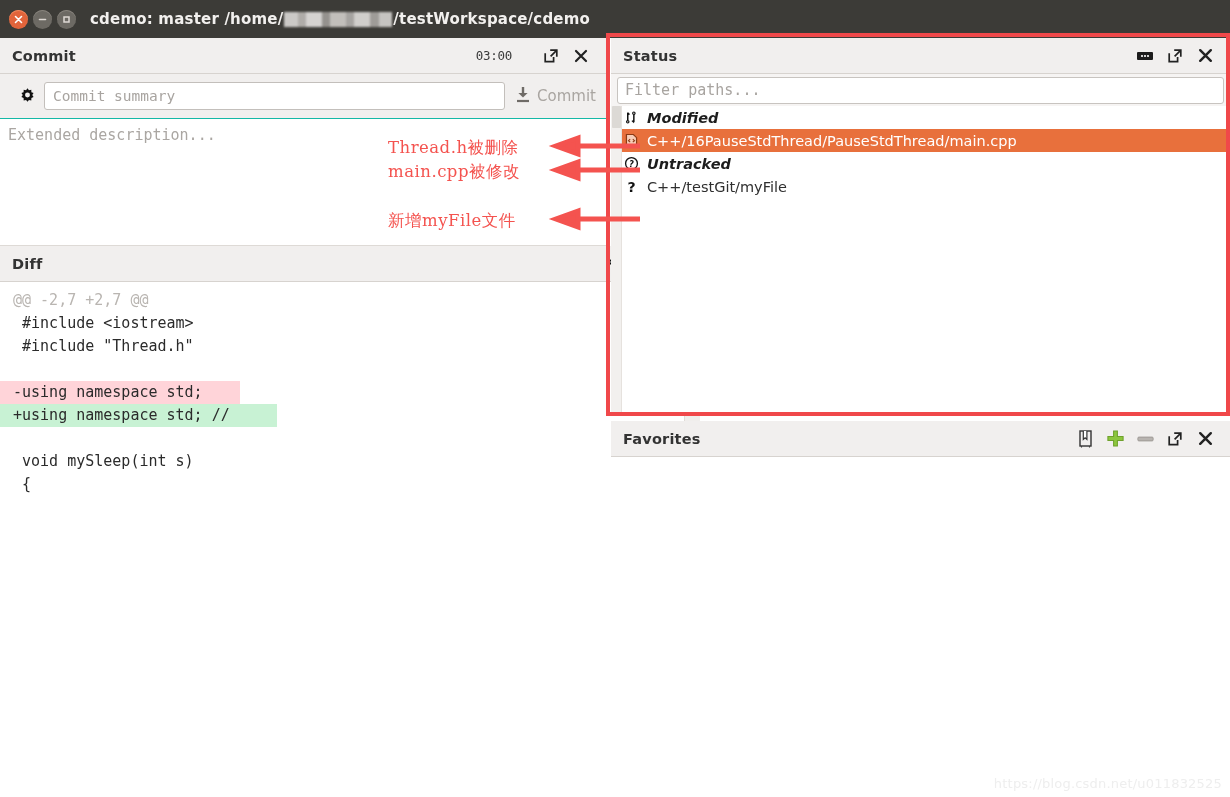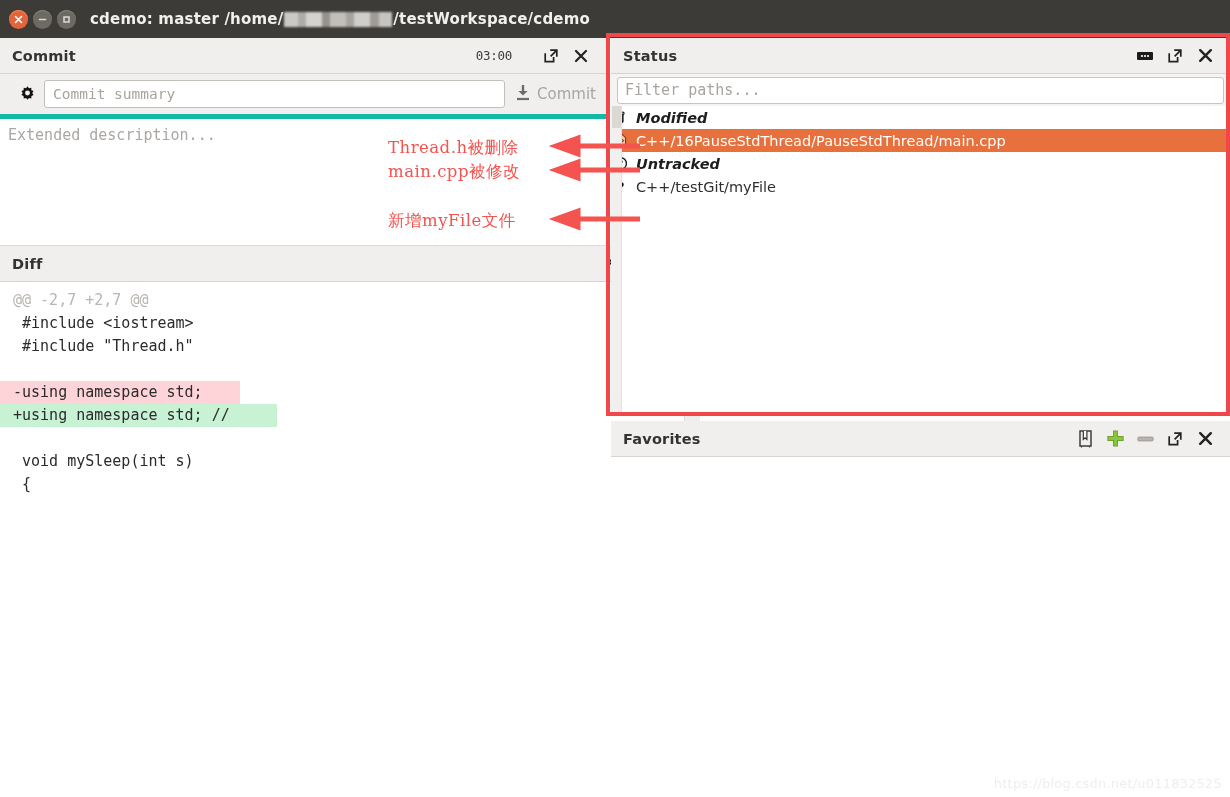--- a/index.html
+++ b/index.html
@@ -56,21 +56,21 @@
     width: 30px; height: 28px; display: flex; align-items: center; justify-content: center;
   }
   .time-label {
     font-family: "DejaVu Sans Mono", "Liberation Mono", monospace;
     font-size: 12.5px; color: #3a3a3a; margin-right: 24px; letter-spacing: -.3px;
   }
 
   
   .commit-panel { position: absolute; left: 0; top: 38px; width: 606px; height: 208px; background: #f0abfc; border-radius: 13px; }
   .commit-toolbar {
-    height: 45px; background: #f1efee; border-bottom: 5px solid #14b8a6;
+    height: 45px; background: #f1efee; border-bottom: 1px solid #14b8a6;
     display: flex; align-items: center; padding: 0 8px 0 10px;
   }
   .gear-wrap { width: 34px; display: flex; justify-content: center; align-items: center; }
   .commit-summary-input {
     flex: 1; height: 28px; background: #fff; border: 1px solid #c3bfbb; border-radius: 3px;
     font-family: "DejaVu Sans Mono", "Liberation Mono", monospace;
     font-size: 14.5px; color: #a8a4a0; padding: 0 8px; line-height: 26px;
     white-space: nowrap; overflow: hidden;
   }
   .commit-btn {
@@ -129,21 +129,21 @@
   .status-list { position: relative; height: 310px; background: #fff; overflow: hidden; }
   .status-vscroll {
     position: absolute; left: 0; top: 0; width: 11px; height: 310px; background: #f2f0ee;
     border-right: 1px solid #e6e2de;
   }
   .status-vscroll .thumb {
     position: absolute; left: 1px; top: 0; width: 9px; height: 22px;
     background: #dcd9d5; border-radius: 1px;
   }
   .srow {
-    display: flex; align-items: center; height: 23px; padding-left: 1px; gap: 7px;
+    display: flex; align-items: center; height: 23px; padding-left: 12px; gap: 7px;
     font-size: 14.5px; color: #2f2f2f; white-space: nowrap;
   }
   .srow.group { font-style: italic; font-weight: 600; color: #1d1d1d; }
   .srow.selected { background: #e8703c; color: #fff; }
   .srow .ico { width: 17px; display: flex; align-items: center; justify-content: center; flex: 0 0 17px; }
 
   
   .fav-panel { position: absolute; left: 611px; top: 421px; width: 619px; height: 376px; background: #fff; }
   .fav-body { height: 340px; background: #fff; position: relative; }
   .watermark {

